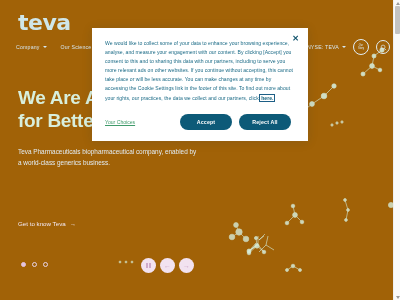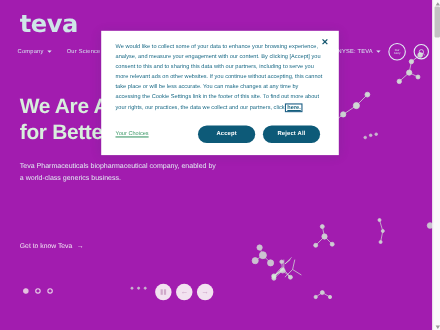--- a/index.html
+++ b/index.html
@@ -12,21 +12,21 @@
     overflow: hidden;
     font-family: "Liberation Sans", sans-serif;
     background: #ffffff;
     position: relative;
   }
   #page {
     position: absolute;
     inset: 0;
     width: 400px;
     height: 300px;
-    background: #a21caf;
+    background: #a16207;
     overflow: hidden;
   }
 
   
   .decor-layer {
     position: absolute;
     inset: 0;
     pointer-events: none;
     z-index: 0;
   }

